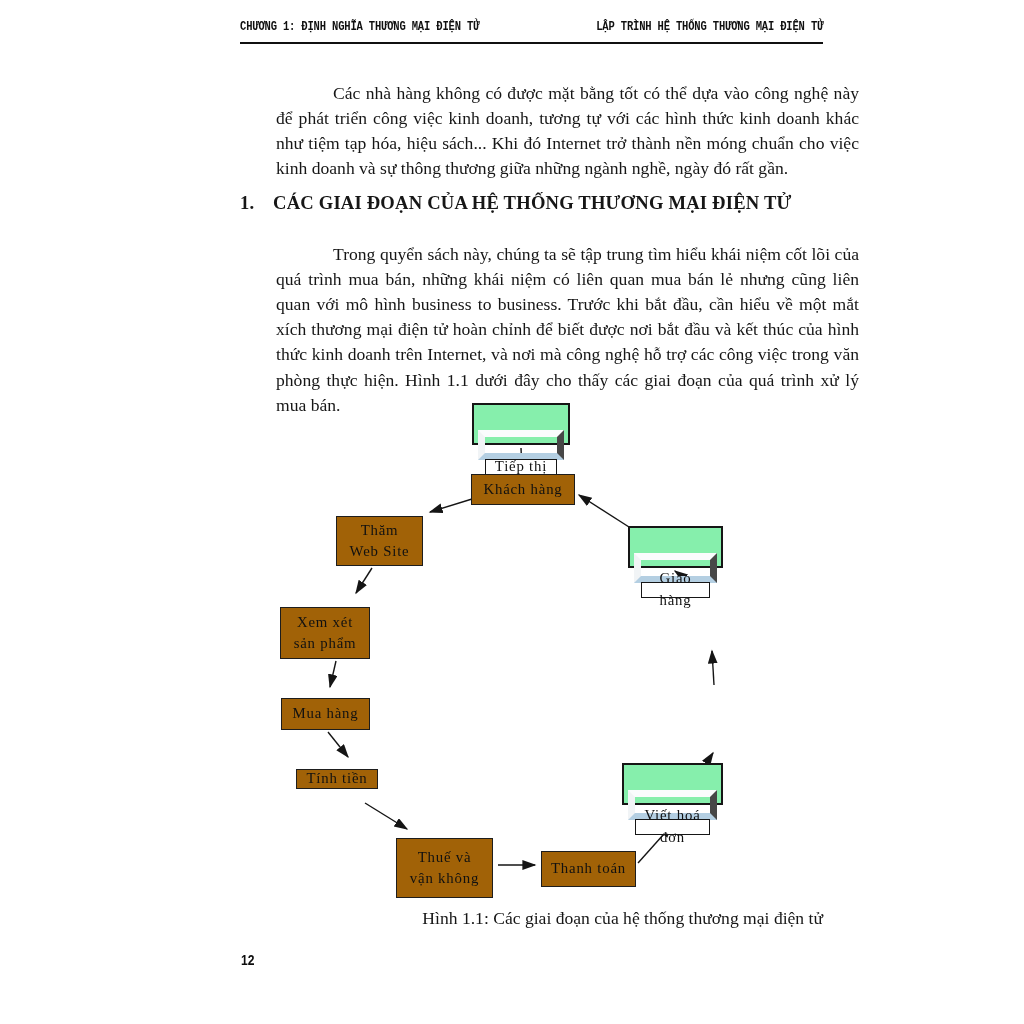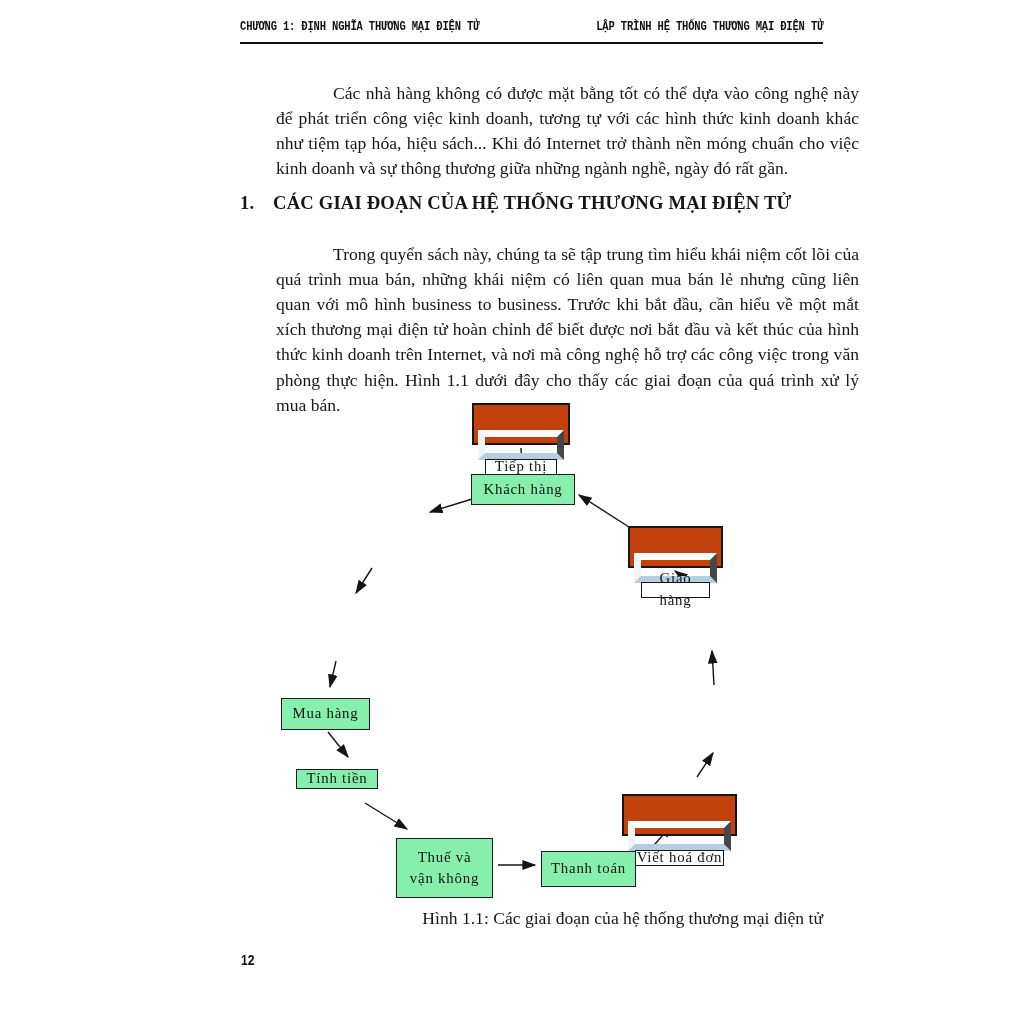--- a/index.html
+++ b/index.html
@@ -29,24 +29,24 @@
     display:flex;font-weight:bold;font-size:18.6px;letter-spacing:0.2px;white-space:nowrap;
   }
   .section-heading .num{width:33px;flex:0 0 33px;}
   
   .diagram{position:absolute;left:260px;top:395px;width:540px;height:512px;}
   .diagram svg{position:absolute;left:0;top:0;}
   .node{
     position:absolute;box-sizing:border-box;
     display:flex;align-items:center;justify-content:center;text-align:center;
     font-size:14.8px;letter-spacing:0.8px;line-height:1.45;
-    white-space:pre-line;background:#86efac;color:#111;
+    white-space:pre-line;background:#a16207;color:#111;
   }
   .node.plain{border:1.6px solid #1d1d1d;}
-  .node.bevel{border:2px solid #161616;padding:4px;background:#c2410c;display:block;}
+  .node.bevel{border:2px solid #161616;padding:4px;background:#86efac;display:block;}
   .bevel-frame{
     width:100%;height:100%;box-sizing:border-box;
     border:7px solid;border-color:#fafcfd #474747 #b4cfe2 #f1f4f6;
   }
   .bevel-inner{
     width:100%;height:100%;box-sizing:border-box;border:1.4px solid #161616;
     display:flex;align-items:center;justify-content:center;background:#fff;
     white-space:pre-line;
   }
   .arrow{stroke:#151515;stroke-width:1.4;fill:none;marker-end:url(#ah);}
@@ -101,39 +101,47 @@
   <div class="node bevel" style="left:212px;top:8px;width:98px;height:42px">
     <div class="bevel-frame">
       <div class="bevel-inner">Tiếp thị</div>
     </div>
   </div>
 
   <div class="node plain" style="left:211px;top:79px;width:104px;height:31px">
     <span>Khách hàng</span>
   </div>
 
+  <div class="node plain" style="left:76px;top:121px;width:87px;height:50px">
+    <span>Thăm
+Web Site</span>
+  </div>
 
   <div class="node bevel" style="left:368px;top:131px;width:95px;height:42px">
     <div class="bevel-frame">
       <div class="bevel-inner">Giao hàng</div>
     </div>
   </div>
 
 
+  <div class="node plain" style="left:20px;top:212px;width:90px;height:52px">
+    <span>Xem xét
+sản phẩm</span>
+  </div>
 
   <div class="node plain" style="left:21px;top:303px;width:89px;height:32px">
     <span>Mua hàng</span>
   </div>
 
 
   <div class="node plain" style="left:36px;top:374px;width:82px;height:20px">
     <span>Tính tiền</span>
   </div>
 
-  <div class="node bevel" style="left:362px;top:399px;width:115px;height:42px">
+  <div class="node bevel" style="left:362px;top:368px;width:101px;height:42px">
     <div class="bevel-frame">
       <div class="bevel-inner">Viết hoá đơn</div>
     </div>
   </div>
 
   <div class="node plain" style="left:136px;top:443px;width:97px;height:60px">
     <span>Thuế và
 vận không</span>
   </div>
 

